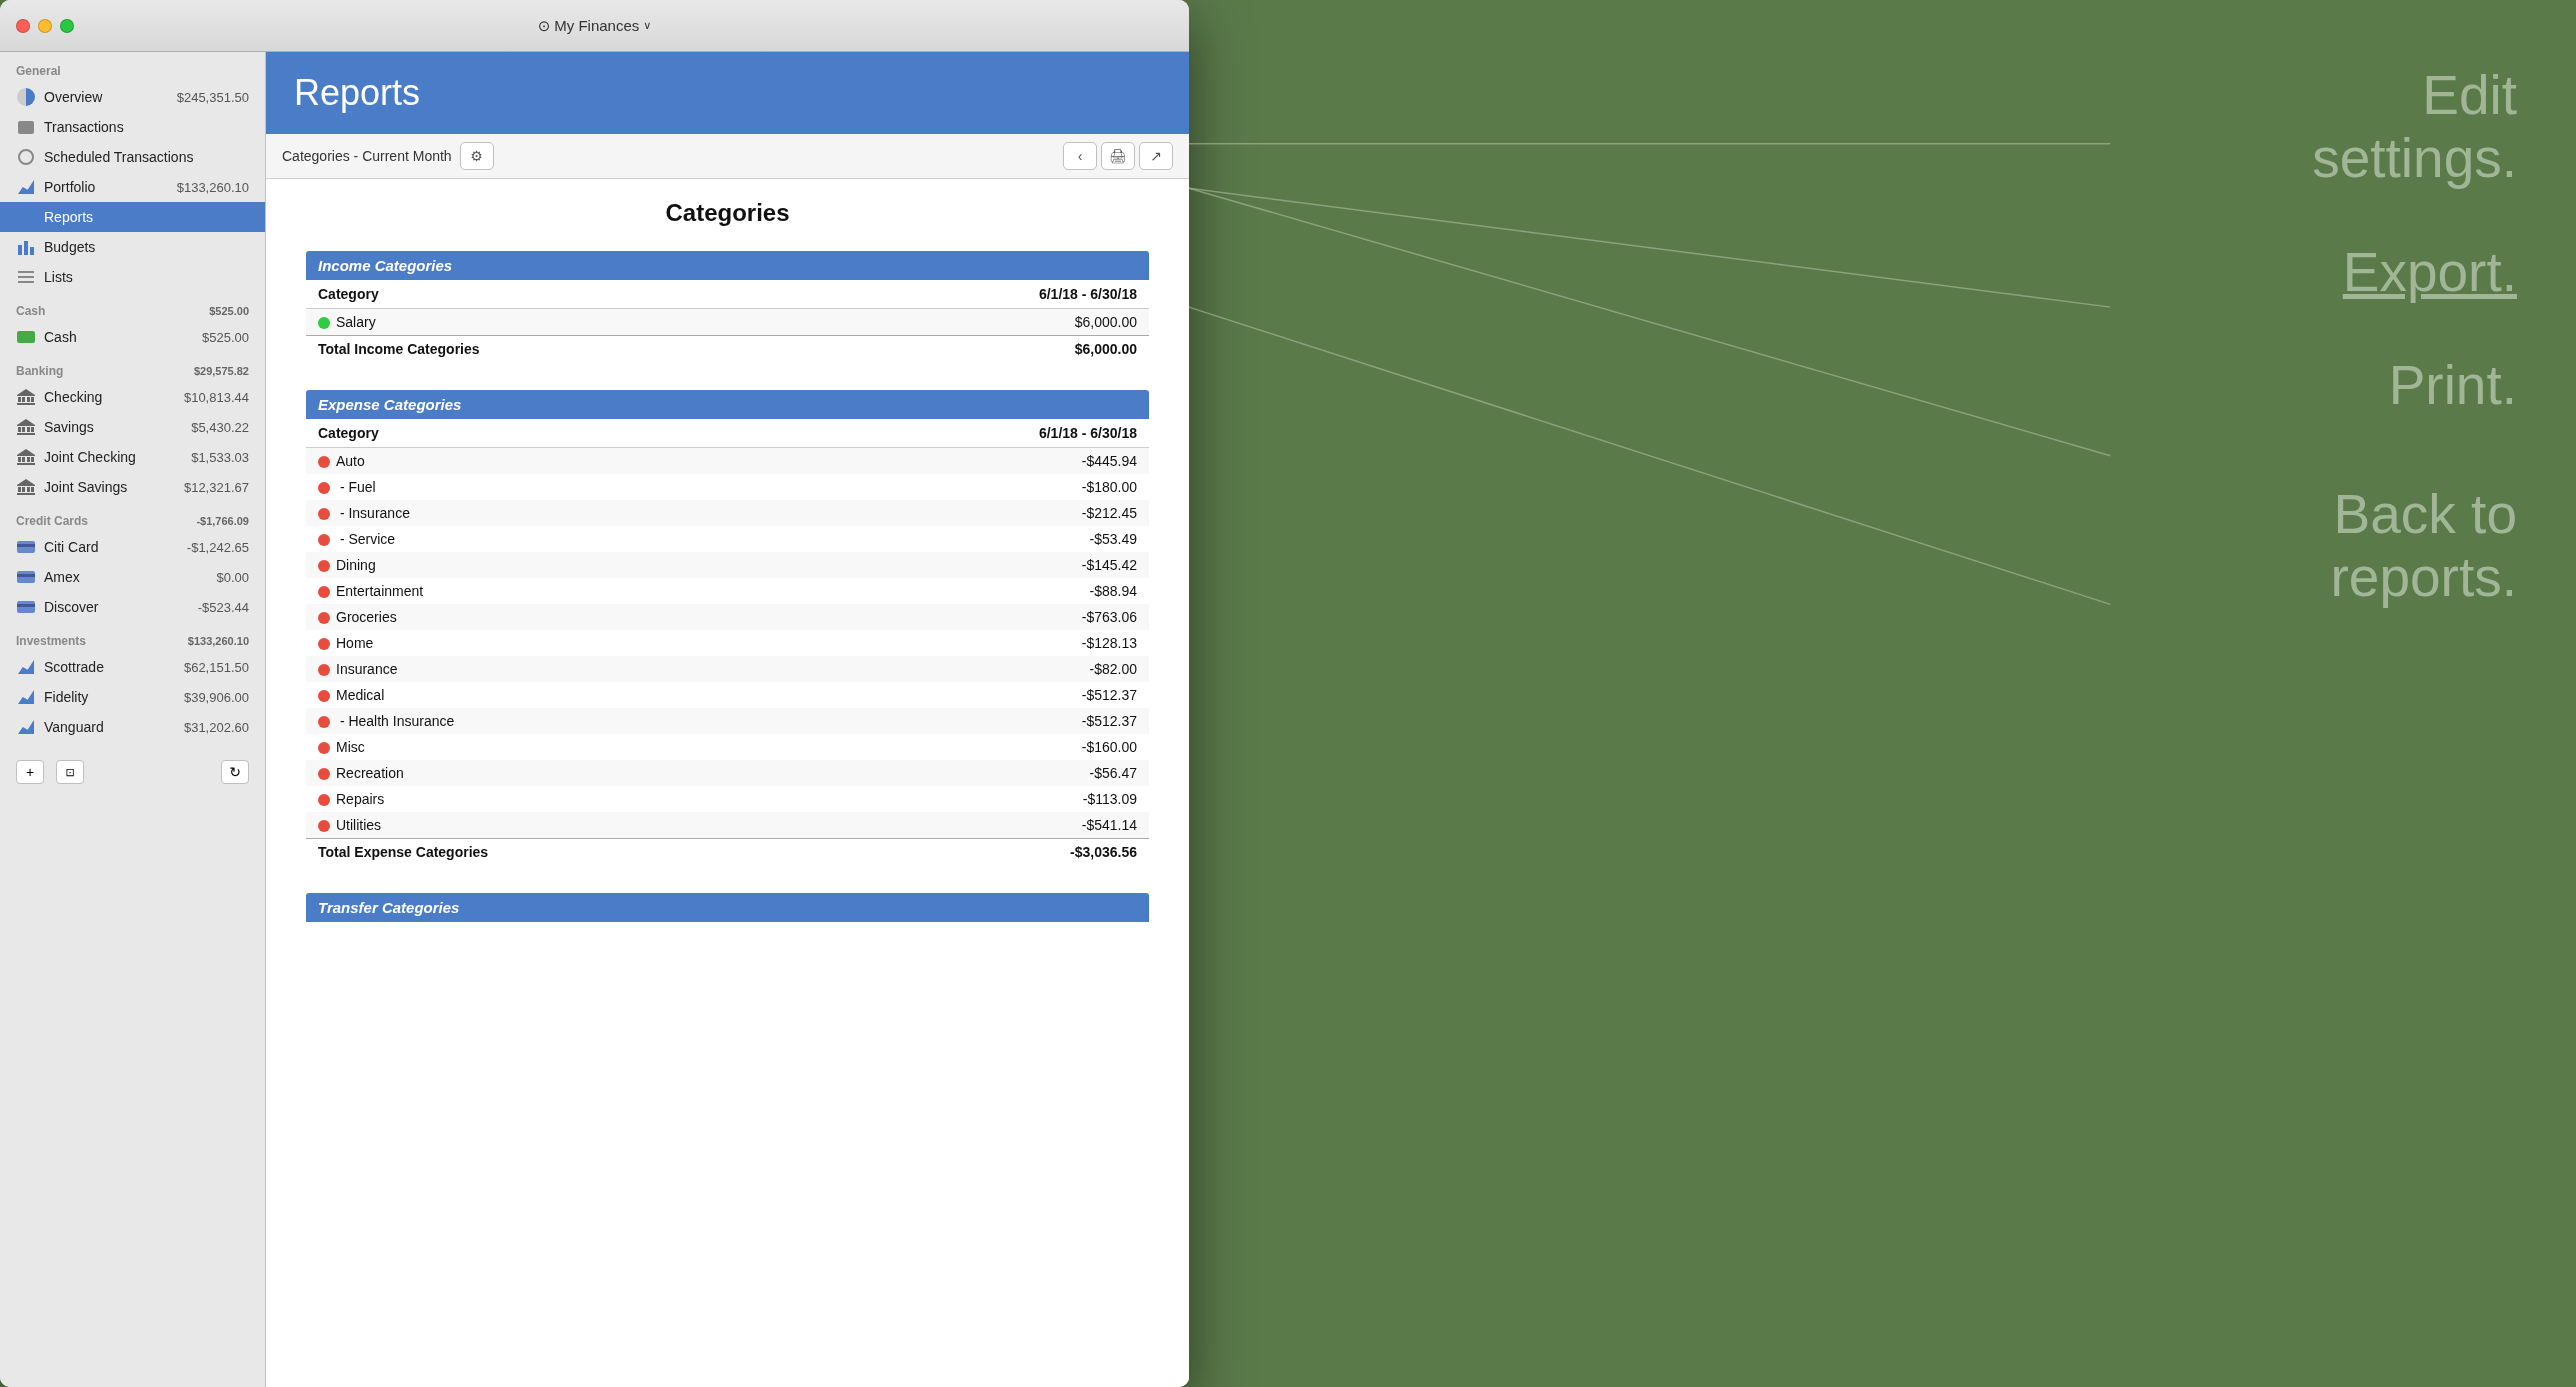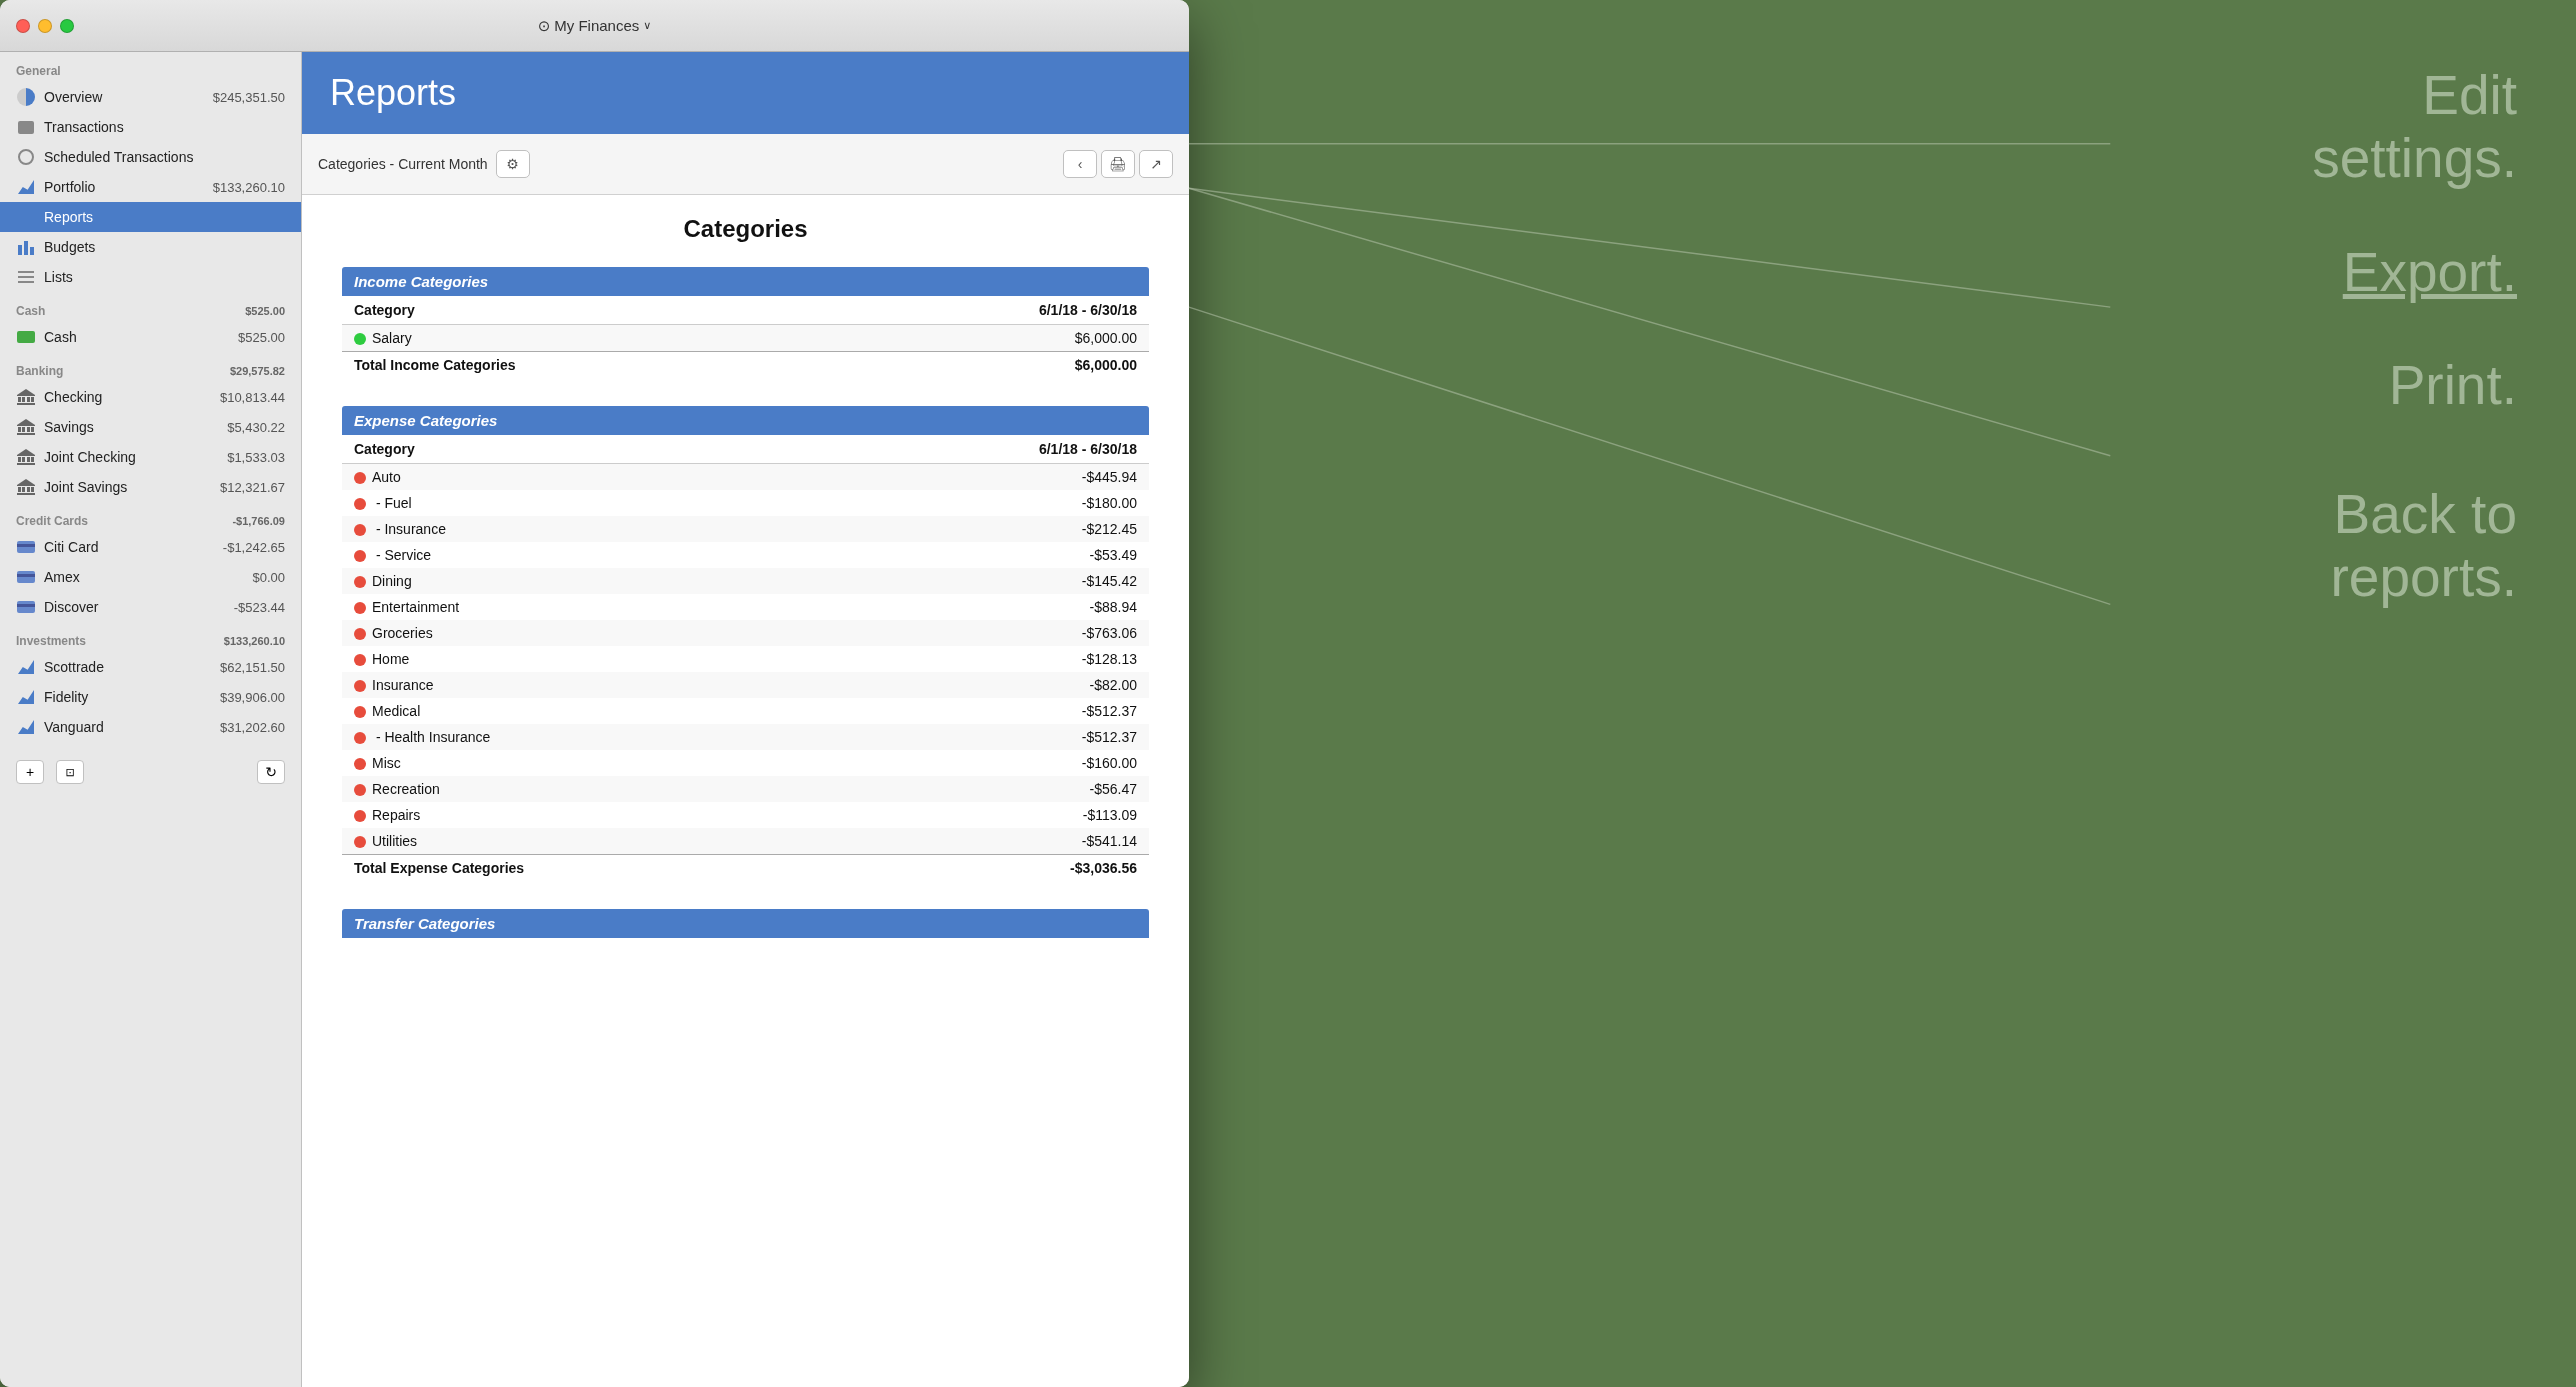--- a/index.html
+++ b/index.html
@@ -64,21 +64,21 @@
 
     
     .main-area {
       display: flex;
       flex: 1;
       overflow: hidden;
     }
 
     
     .sidebar {
-      width: 302px;
+      width: 266px;
       background: #e8e8e8;
       border-right: 1px solid #c0c0c0;
       flex-shrink: 0;
       overflow-y: auto;
       padding-bottom: 32px;
     }
 
     .sidebar-section-label {
       font-size: 12px;
       font-weight: 600;
@@ -153,21 +153,21 @@
     .reports-title {
       font-size: 36px;
       font-weight: 500;
       color: white;
     }
 
     
     .toolbar {
       background: #f5f5f5;
       border-bottom: 1px solid #d0d0d0;
-      padding: 16px 16px;
+      padding: 8px 16px;
       display: flex;
       align-items: center;
       flex-shrink: 0;
     }
     .toolbar-left {
       flex: 1;
       display: flex;
       align-items: center;
       gap: 8px;
       font-size: 14px;

